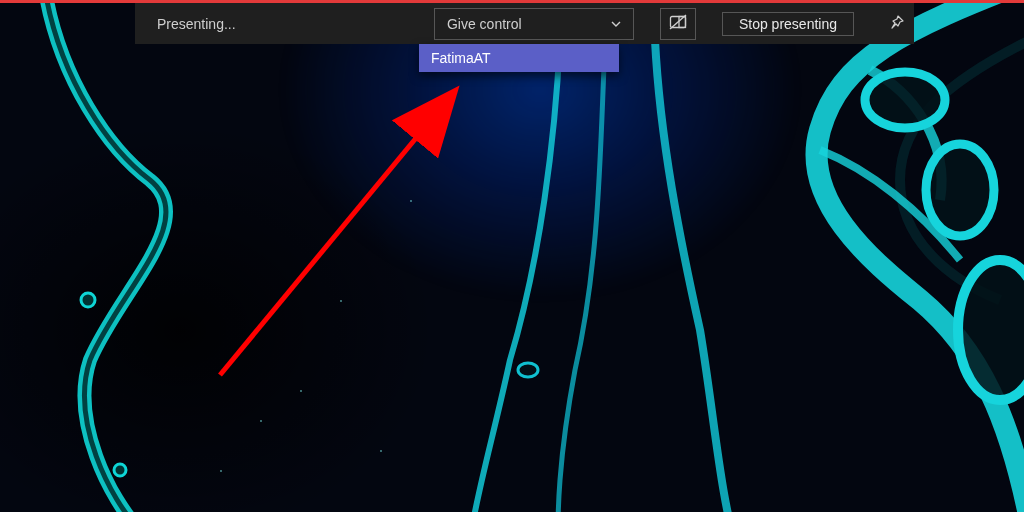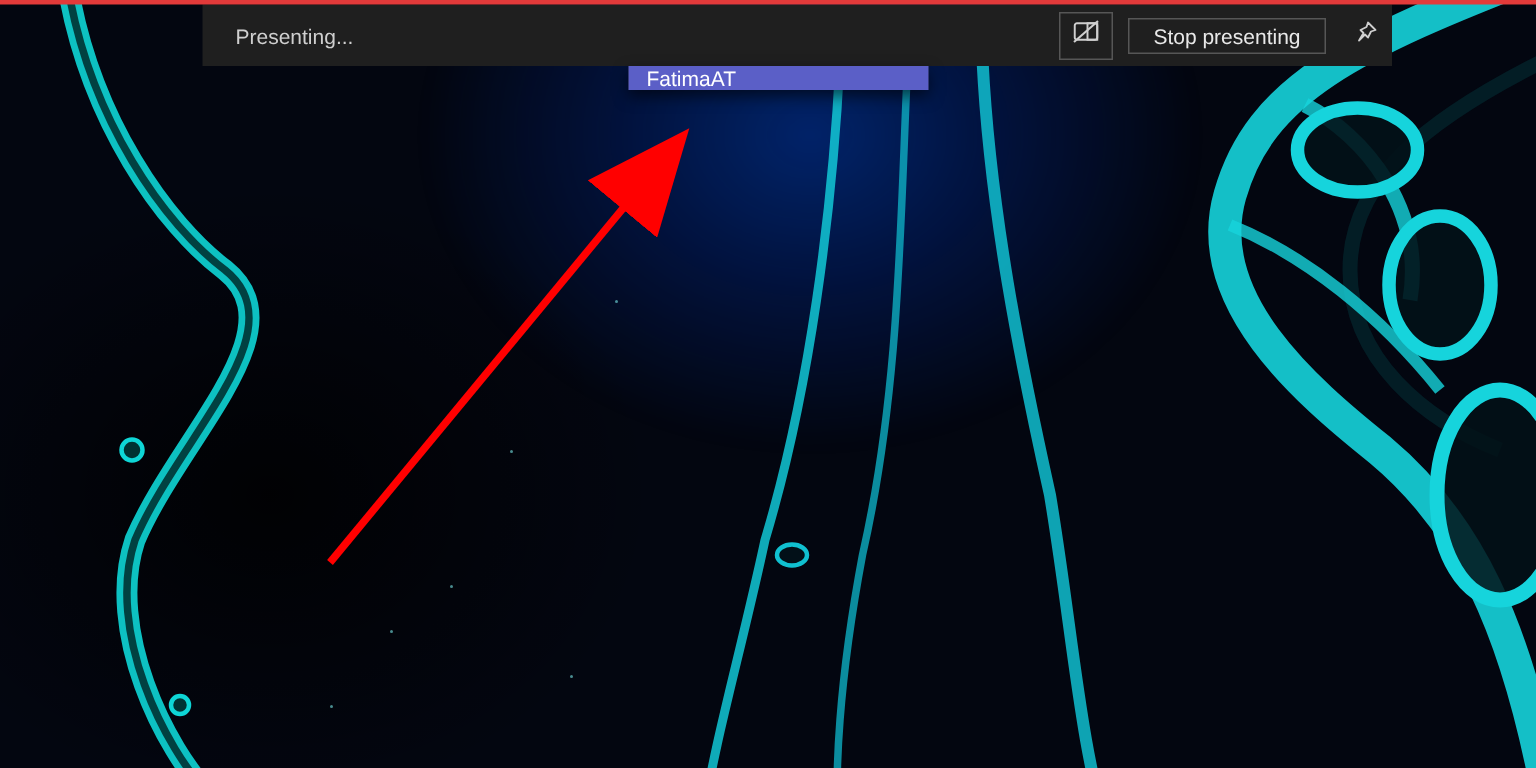--- a/index.html
+++ b/index.html
@@ -98,41 +98,41 @@
       border: 1px solid #565656;
       background: #1f1f1f;
       color: #e8e8e8;
       font-size: 14px;
       display: flex;
       align-items: center;
       margin-right: 10px;
       cursor: pointer;
     }
     
-    .toolbar { right: 96px; }
+    .toolbar { right: 110px; gap: 16px; }
     
     .pin-holder {
       width: 34px;
       display: flex;
       align-items: center;
       justify-content: center;
       color: #cfcfcf;
       cursor: pointer;
     }
     .dropdown {
       position: absolute;
       top: 44px;
       left: 419px;
       width: 200px;
       background: #1f1f1f;
       z-index: 25;
       box-shadow: 0 4px 10px rgba(0,0,0,0.6);
     }
     .dropdown-item {
-      height: 16px;
+      height: 28px;
       background: #5b5fc7;
       color: #ffffff;
       font-size: 14px;
       display: flex;
       align-items: center;
       padding: 0 12px;
       cursor: pointer;
     }
     .arrow-svg {
       position: absolute;
@@ -184,20 +184,28 @@
     <div class="star" style="left:340px;top:300px"></div>
     <div class="star" style="left:410px;top:200px"></div>
     <div class="star" style="left:220px;top:470px"></div>
     <div class="star" style="left:380px;top:450px"></div>
   </div>
 
   <div class="toolbar">
     <div class="status-text">Presenting...</div>
     <div class="spacer"></div>
 
+    <div class="give-control">
+      <span class="give-control-label">Give control</span>
+      <span class="chevron">
+        <svg width="10" height="10" viewBox="0 0 10 10">
+            <path d="M1 3 L5 7 L9 3" fill="none" stroke="#cfcfcf" stroke-width="1.4"></path>
+          </svg>
+      </span>
+    </div>
 
     <div class="icon-btn">
       <span>
         <svg width="18" height="16" viewBox="0 0 18 16">
           <rect x="1.5" y="2.5" width="15" height="11" rx="1.5" fill="none" stroke="#cfcfcf" stroke-width="1.3"></rect>
           <rect x="10" y="2.5" width="6.5" height="11" fill="none" stroke="#cfcfcf" stroke-width="1.3"></rect>
           <line x1="1" y1="15" x2="17" y2="1" stroke="#cfcfcf" stroke-width="1.4"></line>
         </svg>
       </span>
     </div>

